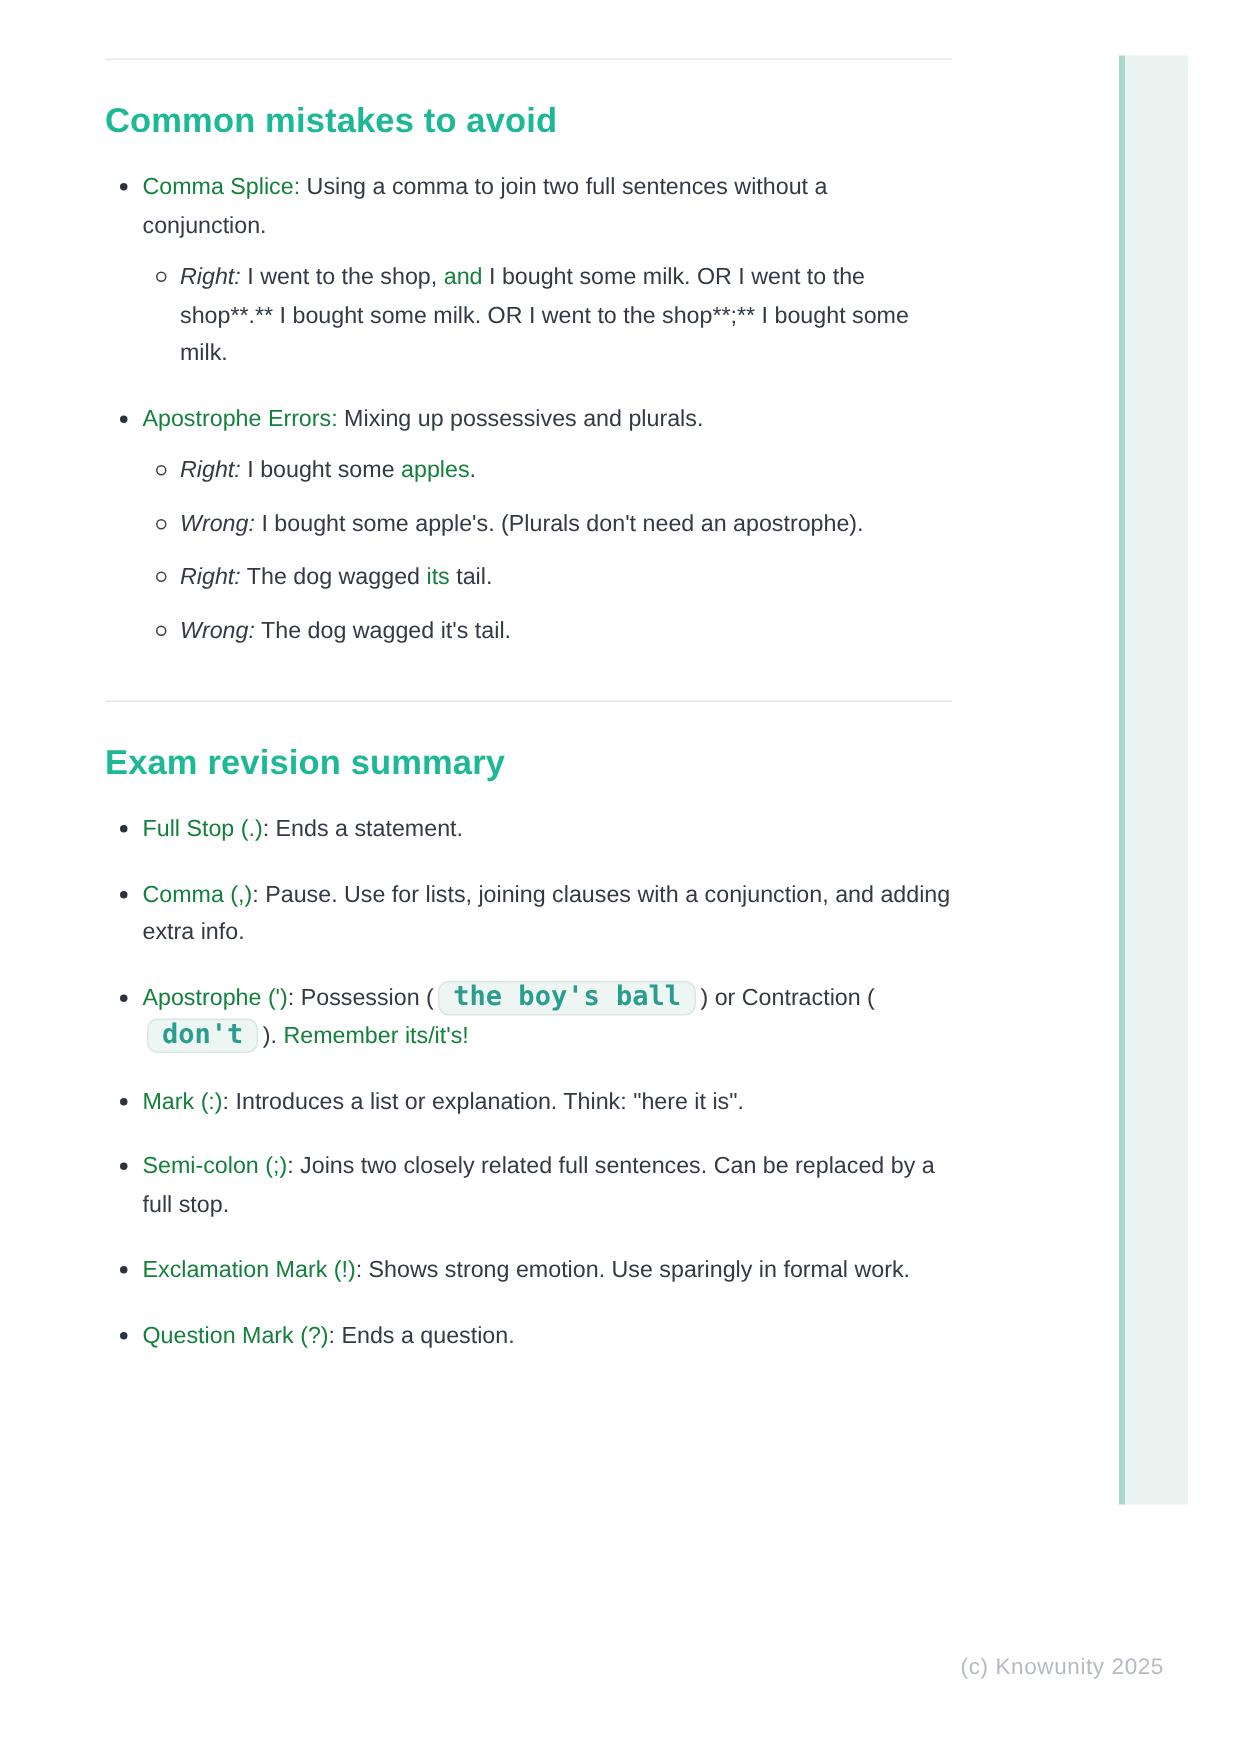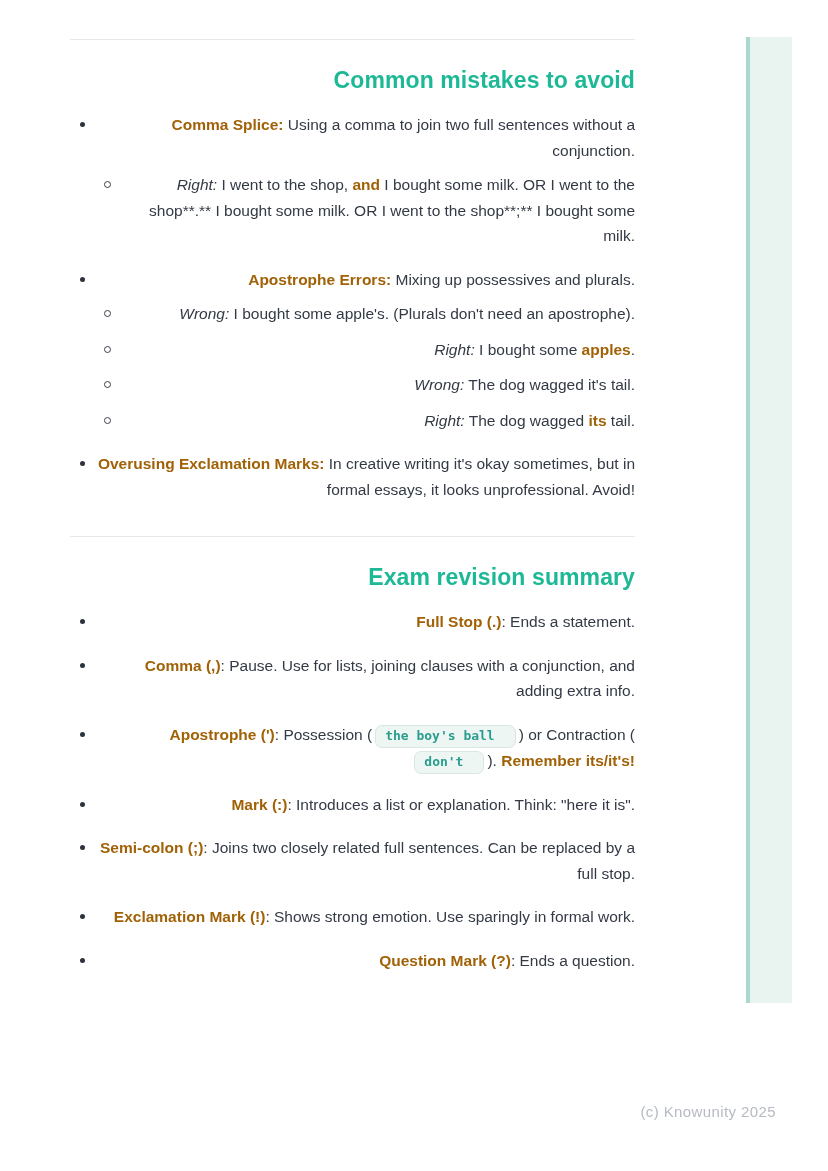--- a/index.html
+++ b/index.html
@@ -3,21 +3,20 @@
 <meta charset="utf-8">
 <style>
   html,body { margin:0; padding:0; background:#ffffff; }
   .page {
     position:relative;
     width:828px; height:1171px;
     background:#ffffff;
     font-family:"Liberation Sans","DejaVu Sans",sans-serif;
     color:var(--text,#333a45);
     overflow:hidden;
-    text-align:right;
   }
   .content { padding:39px 193px 0 70px; }
   hr.divider {
     border:none; border-top:1px solid var(--divider,#e7e8ea);
     margin:0; height:0;
   }
   hr.divider-2 { margin-top:34px; }
   h2.heading {
     color:var(--accent,#1db896);
     font-size:23px; line-height:28px; font-weight:700;
@@ -30,31 +29,31 @@
     content:""; position:absolute; left:-15px; top:10px;
     width:5px; height:5px; border-radius:50%; background:#2d333d;
   }
   ul.sub-list { list-style:none; margin:9px 0 0 0; padding:0 0 0 25px; }
   ul.sub-list > li { position:relative; margin-bottom:10px; }
   ul.sub-list > li::before {
     content:""; position:absolute; left:-16px; top:9px;
     width:5px; height:5px; border-radius:50%;
     border:1.3px solid #3a414c; background:transparent;
   }
-  .b { font-weight:700; color:#a16207; }
+  .b { font-weight:400; color:#15803d; }
   .i { font-style:italic; }
   code.chip {
     display:inline-block;
     background:var(--chip-bg,#eef6f3);
     border:1px solid var(--chip-border,#d9e6e1);
     border-radius:7px;
-    padding:1px 20px 2px 9px;
+    padding:1px 9px 2px 9px;
     margin:0 3px;
     font-family:"DejaVu Sans Mono","Liberation Mono",monospace;
-    font-size:13px; font-weight:700;
+    font-size:18px; font-weight:700;
     color:var(--code,#2a9d8f);
     line-height:18px;
     vertical-align:baseline;
   }
   .accent-bar {
     position:absolute;
     left:746px; top:37px;
     width:46px; height:966px;
     background:var(--bar-fill,#e9f4f1);
     border-left:4px solid var(--bar-edge,#a9d8cc);
@@ -88,40 +87,36 @@
               <span>I went to the shop, </span><span class="b">and</span>
               <span>I bought some milk. OR I went to the shop**.** I bought some milk. OR I went to the shop**;** I bought some milk.</span>
             </li>
           </ul>
         </li>
         <li>
           <span class="b">Apostrophe Errors:</span>
           <span>Mixing up possessives and plurals.</span>
           <ul class="sub-list">
             <li>
+              <span class="i">Right:</span>
+              <span>I bought some </span><span class="b">apples</span><span>.</span>
+            </li>
+            <li>
               <span class="i">Wrong:</span>
               <span>I bought some apple's. (Plurals don't need an apostrophe).</span>
             </li>
             <li>
               <span class="i">Right:</span>
-              <span>I bought some </span><span class="b">apples</span><span>.</span>
+              <span>The dog wagged </span><span class="b">its</span><span> tail.</span>
             </li>
             <li>
               <span class="i">Wrong:</span>
               <span>The dog wagged it's tail.</span>
             </li>
-            <li>
-              <span class="i">Right:</span>
-              <span>The dog wagged </span><span class="b">its</span><span> tail.</span>
-            </li>
           </ul>
-        </li>
-        <li>
-          <span class="b">Overusing Exclamation Marks:</span>
-          <span>In creative writing it's okay sometimes, but in formal essays, it looks unprofessional. Avoid!</span>
         </li>
       </ul>
     </section>
 
     <hr class="divider divider-2">
 
     <section>
       <h2 class="heading">Exam revision summary</h2>
       <ul class="top-list">
         <li><span class="b">Full Stop (.)</span><span>: Ends a statement.</span></li>

